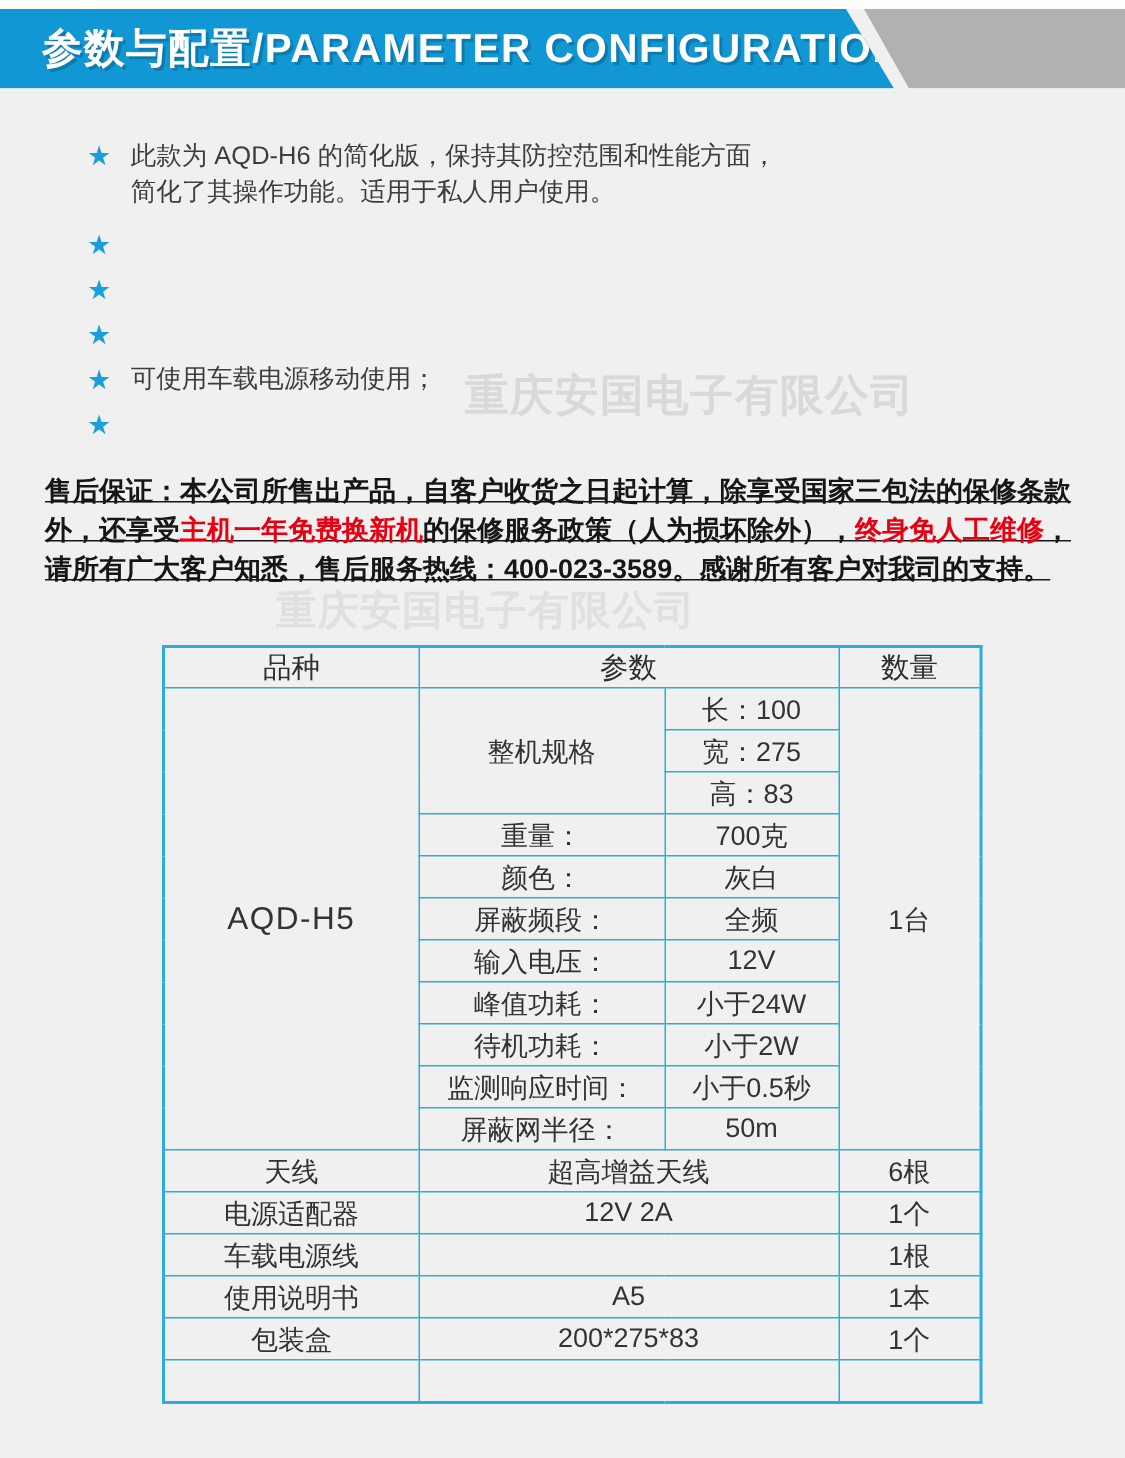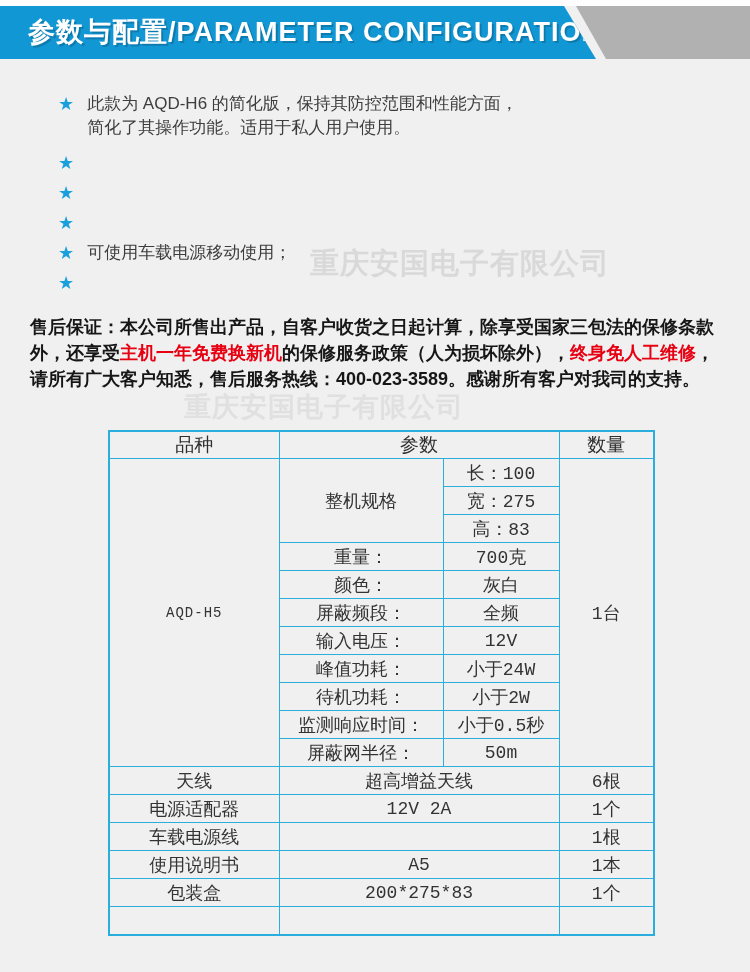--- a/index.html
+++ b/index.html
@@ -44,37 +44,37 @@
     font-size:17px;line-height:24px;color:#3d3d3d;
   }
   .features li:first-child{margin-bottom:11px;}
   .features li:first-child .ftext{white-space:pre-line;width:575px;}
   .features .star{
     color:var(--star_blue,#189fdc);font-size:18px;line-height:24px;flex:0 0 auto;
   }
   
   .warranty{
     position:absolute;left:30px;top:314px;width:694px;margin:0;
-    font-size:18px;line-height:26px;font-weight:bold;color:#161616;z-index:2;
+    font-size:18px;line-height:26px;font-weight:bold;color:#161616;z-index:2;text-decoration:underline;
   }
   .warranty .red{color:var(--red_accent,#e60012);}
   
   .spec-table{
     position:absolute;left:108px;top:430px;width:545px;z-index:2;
     border-collapse:collapse;table-layout:fixed;
     font-size:18px;color:#333333;background:transparent;
     border:2px solid var(--table_border,#29aedd);
   }
   .spec-table th,.spec-table td{
     border:1px solid var(--table_border,#29aedd);
     text-align:center;vertical-align:middle;
-    padding:0;height:27px;font-weight:normal;overflow:hidden;font-family:Liberation Mono, monospace;
+    padding:0;height:27px;font-weight:normal;overflow:hidden;
   }
   .spec-table thead th{height:26px;font-size:19px;color:#2e2e2e;}
-  .product-name{font-size:14px;letter-spacing:1px;}
+  .product-name{font-size:21px;letter-spacing:1px;}
   .left-val{text-align:left;padding-left:10px;}
 </style>
 </head>
 <body>
 
 <div>
 
   <div class="top-strip"></div>
 
   <header>

